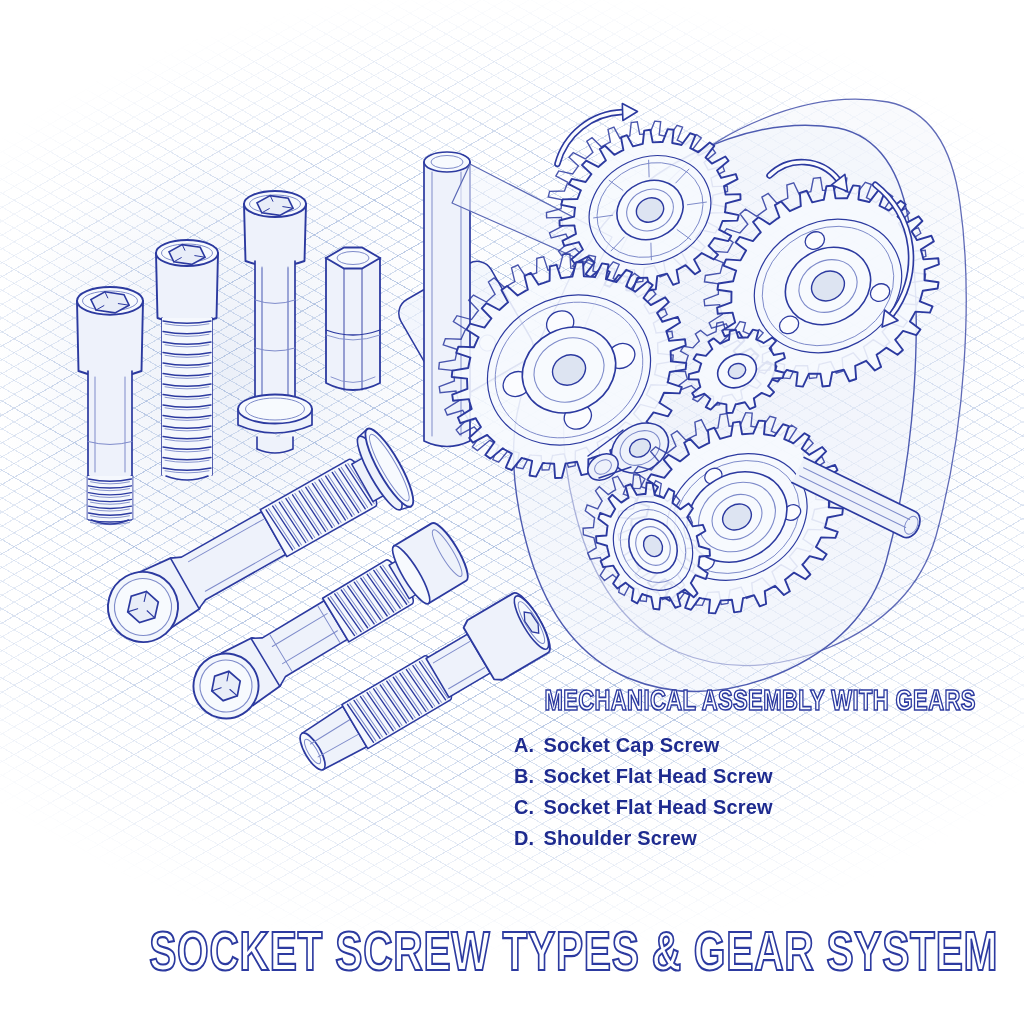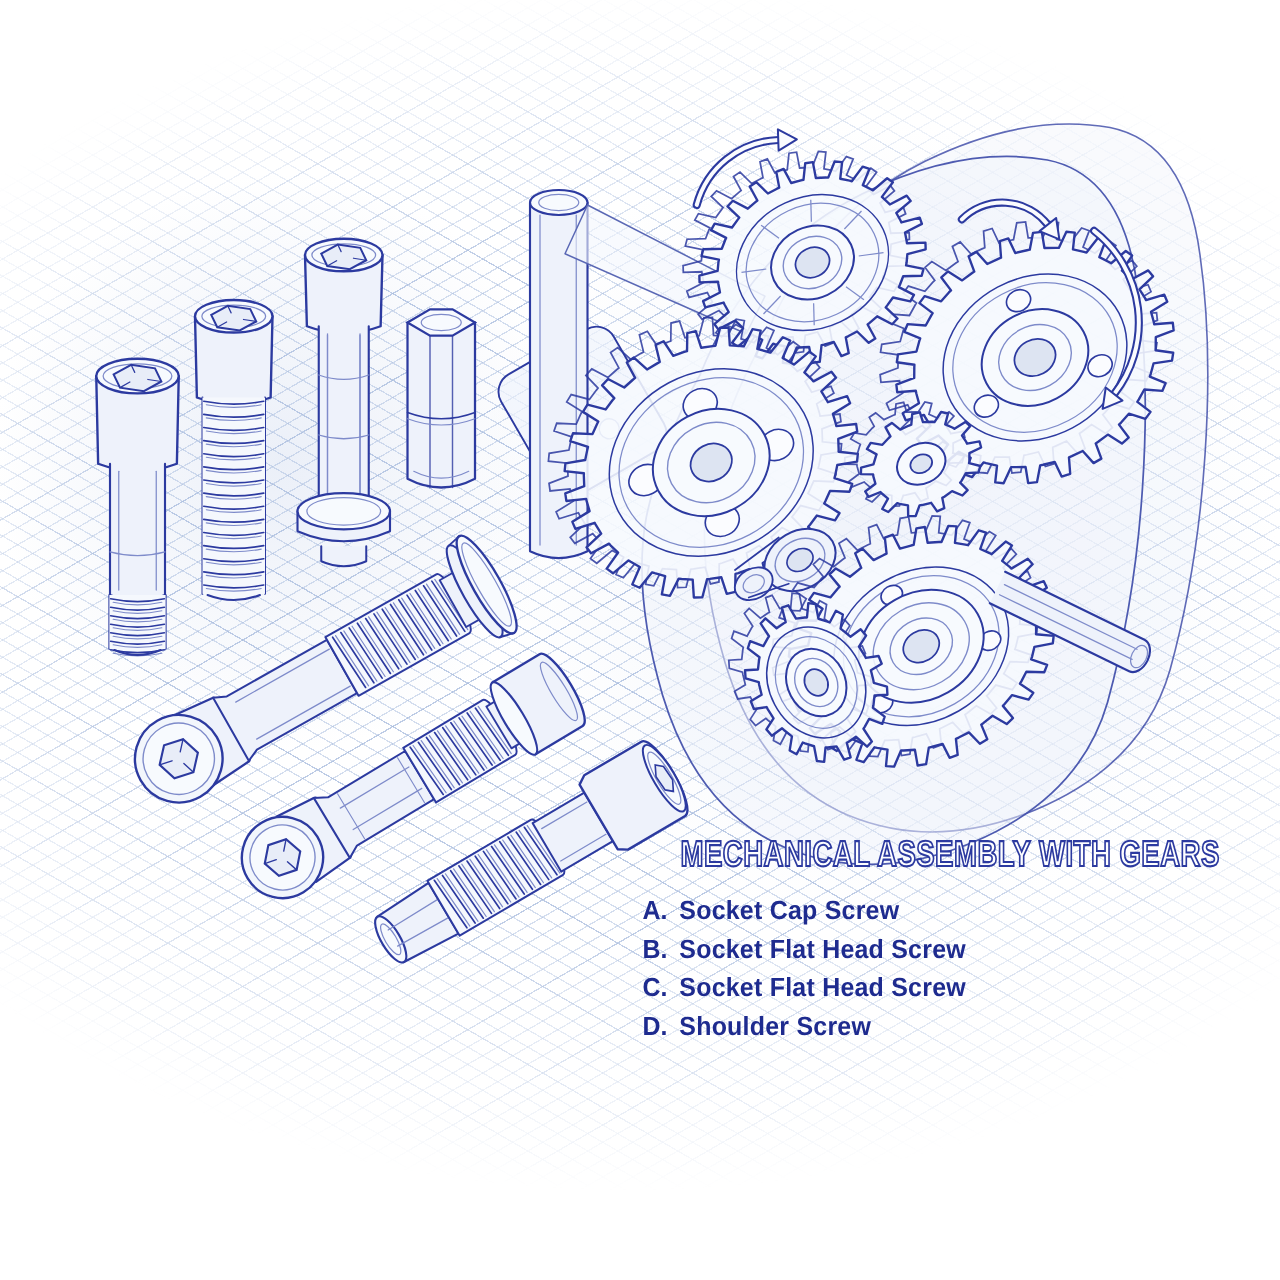--- a/index.html
+++ b/index.html
@@ -12,21 +12,21 @@
   .bg-grid{position:absolute;inset:0;
     background-image:
       repeating-linear-gradient(30deg,  rgba(168,188,222,.50) 0 1px, transparent 1px 12px),
       repeating-linear-gradient(150deg, rgba(168,188,222,.50) 0 1px, transparent 1px 12px),
       repeating-linear-gradient(30deg,  rgba(150,172,212,.42) 0 1px, transparent 1px 60px),
       repeating-linear-gradient(150deg, rgba(150,172,212,.42) 0 1px, transparent 1px 60px);
     -webkit-mask-image:radial-gradient(ellipse 72% 50% at 49% 46%, #000 52%, rgba(0,0,0,.5) 74%, transparent 94%);
             mask-image:radial-gradient(ellipse 72% 50% at 49% 46%, #000 52%, rgba(0,0,0,.5) 74%, transparent 94%);}
   svg#art{position:absolute;left:0;top:0;}
   .outline-text{color:var(--outline-fill);-webkit-text-stroke:1.7px var(--line);font-weight:700;}
-  .legend{position:absolute;left:482px;top:668px;width:520px;}
+  .legend{position:absolute;left:482px;top:684px;width:520px;}
   .legend-heading{font-size:29px;text-align:center;transform:scaleX(.76);transform-origin:50% 50%;
     letter-spacing:.5px;white-space:nowrap;}
   .legend-items{margin:12px 0 0 32px;transform:scaleX(.95);transform-origin:0 0;}
   .legend-item{display:flex;align-items:center;height:31px;color:var(--text);font-size:21px;font-weight:700;}
   .li-label{width:31px;}
   .li-name{letter-spacing:.2px;}
   .title-wrap{position:absolute;left:0;top:919px;width:1024px;text-align:center;}
   .title-wrap .title{display:inline-block;font-size:55px;letter-spacing:1px;white-space:nowrap;
     transform:scaleX(.74);transform-origin:50% 50%;-webkit-text-stroke:2.2px var(--line);}
 </style>
@@ -423,13 +423,16 @@
         <span class="li-label">C.</span>
         <span class="li-name">Socket Flat Head Screw</span>
       </div>
       <div class="legend-item">
         <span class="li-label">D.</span>
         <span class="li-name">Shoulder Screw</span>
       </div>
     </div>
   </div>
 
+  <div class="title-wrap">
+    <span class="title outline-text">SOCKET SCREW TYPES &amp; GEAR SYSTEM</span>
+  </div>
 </div>
 
 </body></html>

